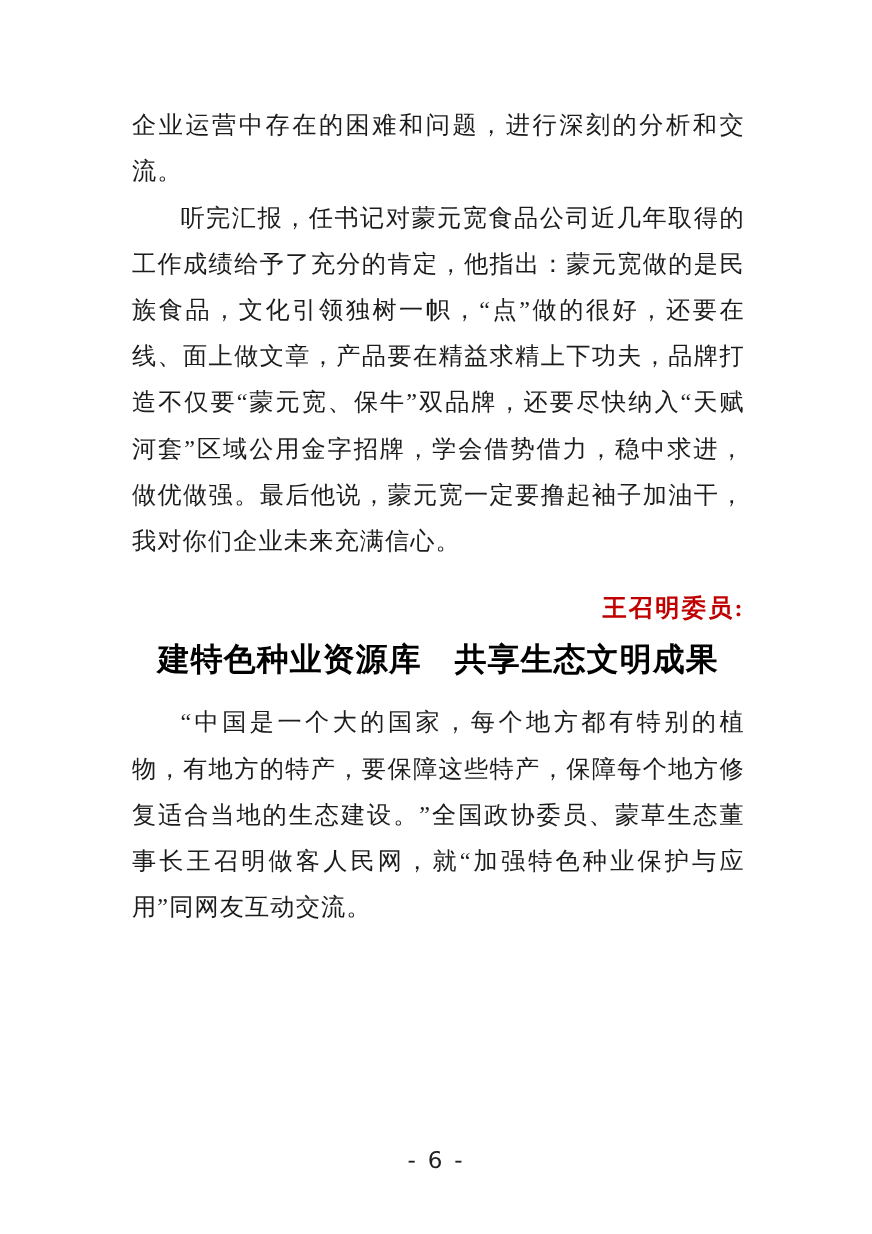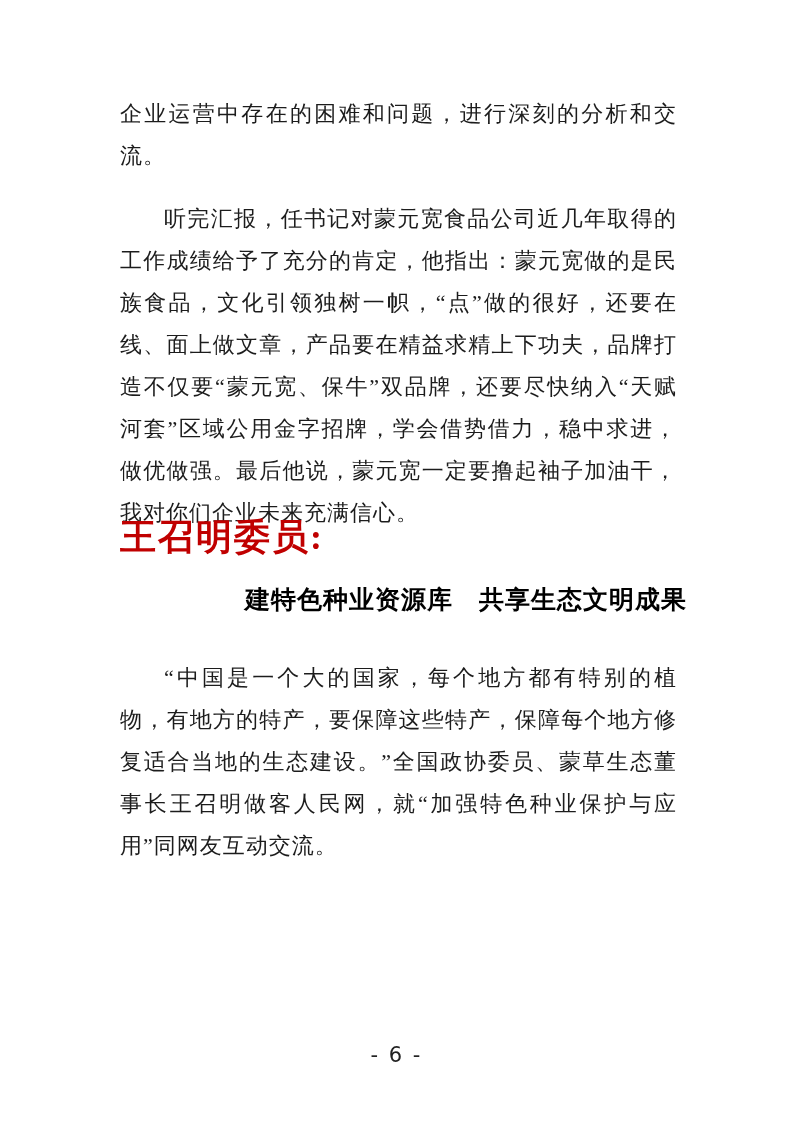--- a/index.html
+++ b/index.html
@@ -22,46 +22,47 @@
     left: 120px;
     width: 557px;
   }
   .body-text {
     font-size: 22px;
     line-height: 42px;
     text-align: justify;
     letter-spacing: 1px;
     color: #1c1c1c;
   }
-  .indent { text-indent: 2em; margin-top: 21px; }
+  .indent { text-indent: 2em; }
   .source-line {
     font-size: 22px;
     line-height: 42px;
     text-align: right;
     letter-spacing: 1px;
     color: #1c1c1c;
     padding-right: 6px;
   }
   .title-main {
     position: absolute;
     left: 120px;
     width: 557px;
-    text-align: left;
-    font-size: 36px;
+    text-align: right;
+    font-size: 22px;
     line-height: 40px;
     font-weight: bold;
     color: #c00000;
     letter-spacing: 2px;
+    margin-top: 16px;
   }
   .title-sub {
     position: absolute;
     left: 110px;
     width: 577px;
-    text-align: right;
-    font-size: 25px;
+    text-align: center;
+    font-size: 29px;
     line-height: 40px;
     font-weight: bold;
     color: #000000;
     letter-spacing: 1px;
   }
   .page-number {
     position: absolute;
     left: 0;
     width: 793px;
     text-align: center;

